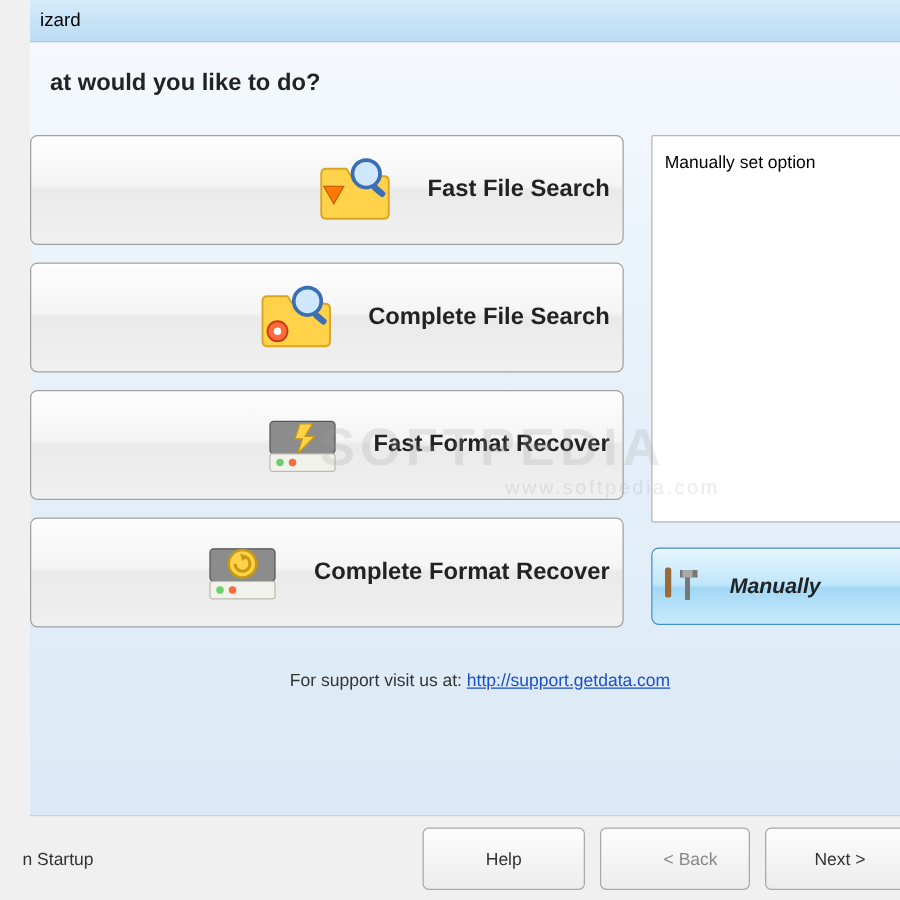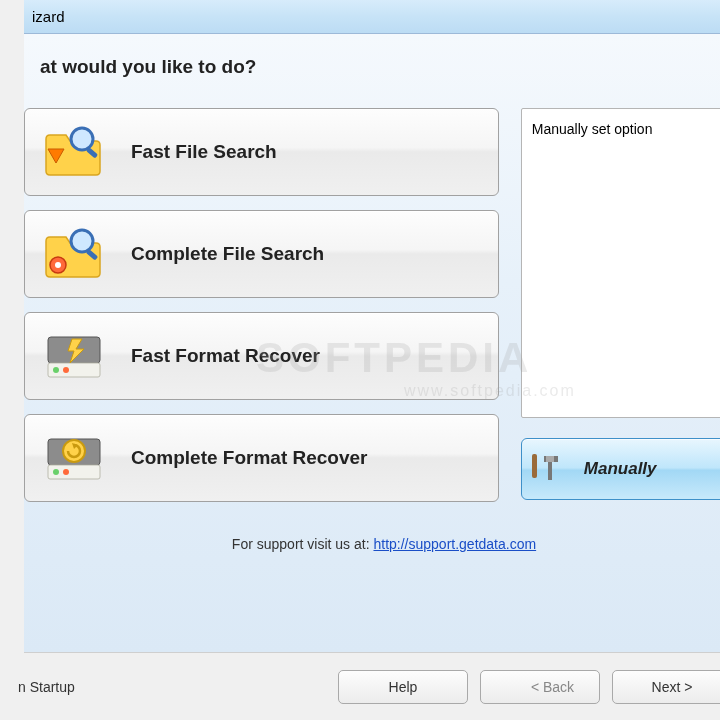--- a/index.html
+++ b/index.html
@@ -56,20 +56,21 @@
     height: 88px;
     margin-bottom: 14px;
     background: linear-gradient(to bottom, #fdfdfd 0%, #f5f5f5 45%, #eaeaea 50%, #f0f0f0 100%);
     border: 1px solid #a1a1a1;
     border-radius: 6px;
     display: flex;
     align-items: center;
     padding: 0 10px;
     cursor: pointer;
     box-shadow: inset 0 1px 0 #fff;
+    justify-content: flex-end;
   }
   .icon-wrap {
     width: 80px;
     height: 64px;
     display: flex;
     align-items: center;
     justify-content: center;
     flex-shrink: 0;
   }
   .opt-label {
@@ -122,21 +123,21 @@
     padding: 0 12px;
     gap: 12px;
   }
   .footer .startup {
     font-size: 14px;
     color: #333;
     margin-right: auto;
     margin-left: -18px;
   }
   .nav-btn {
-    height: 34px;
+    height: 50px;
     min-width: 120px;
     padding: 0 18px;
     background: linear-gradient(to bottom, #fdfdfd, #ececec);
     border: 1px solid #a9a9a9;
     border-radius: 5px;
     font-size: 14px;
     color: #333;
     cursor: pointer;
     display: inline-flex;
     align-items: center;

